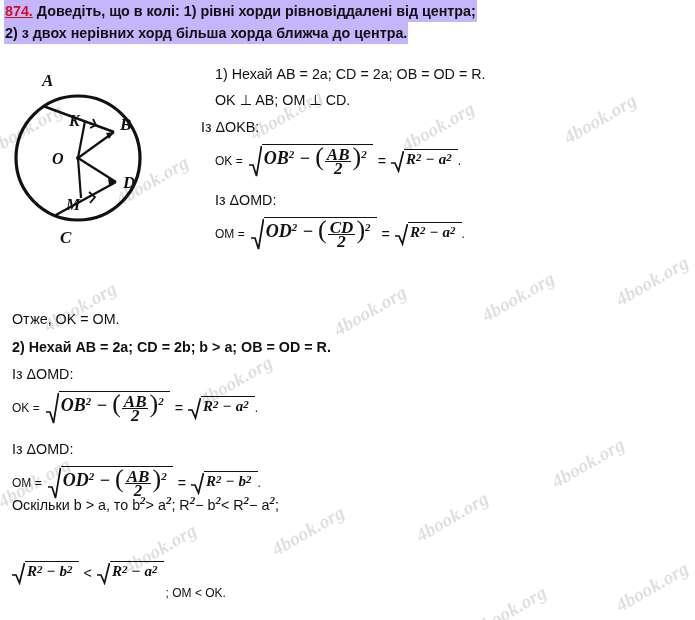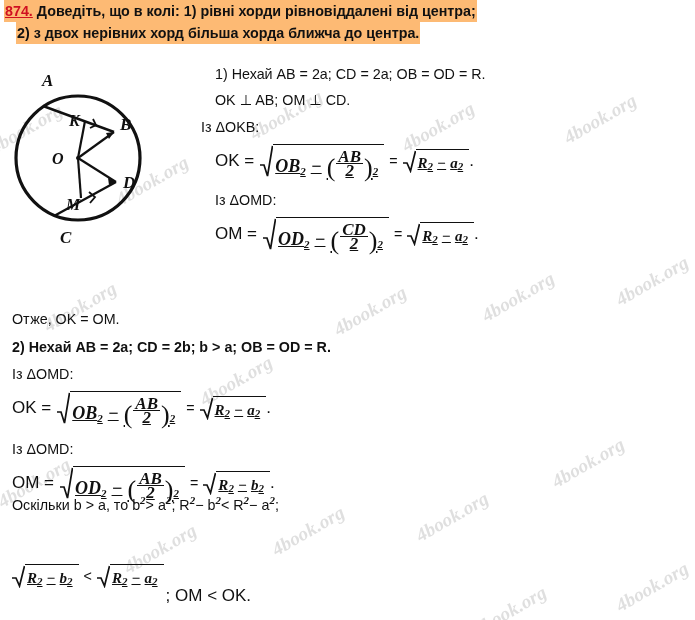--- a/index.html
+++ b/index.html
@@ -36,30 +36,30 @@
   
   .head-block {
     position: absolute;
     top: 0;
     left: 0;
     width: 695px;
     z-index: 10;
   }
   .head-line {
     display: block;
-    background: #fdba74;
+    background: #c4b5fd;
     font-weight: bold;
     font-size: 14.3px;
     line-height: 22px;
     white-space: nowrap;
     width: max-content;
     padding: 0 1px;
   }
   .head-line.l1 { margin-left: 4px; }
-  .head-line.l2 { margin-left: 16px; }
+  .head-line.l2 { margin-left: 4px; }
   .num {
     color: #d01020;
     font-weight: bold;
     text-decoration: underline;
   }
   
   .figure {
     position: absolute;
     left: 6px;
     top: 58px;
@@ -79,21 +79,21 @@
   .ln {
     position: absolute;
     white-space: nowrap;
   }
   .mrow {
     position: absolute;
     display: flex;
     align-items: center;
     white-space: nowrap;
   }
-  .lbl { font-size: 17px; text-align: center; }
+  .lbl { font-size: 12px; text-align: center; }
   .eq { font-size: 14.3px; padding: 0 5px; }
   .it {
     font-family: "Liberation Serif", serif;
     font-style: italic;
     font-weight: bold;
     font-size: 18px;
   }
   .it.sm { font-size: 15px; }
   sup.s {
     font-family: "Liberation Serif", serif;
@@ -109,22 +109,21 @@
   }
   .rad > .sign {
     position: relative;
     width: 13px;
   }
   .rad > .sign svg { display: block; }
   .rad > .inner {
     border-top: 1.6px solid #111;
     padding: 1px 6px 1px 2px;
     display: flex;
-    align-items: flex-end;
-    text-decoration: underline;
+    align-items: flex-start;
   }
   .rad.tall > .inner { padding-top: 3px; }
   
   .frac {
     display: inline-flex;
     flex-direction: column;
     align-items: center;
     vertical-align: middle;
     margin: 0 1px;
   }

